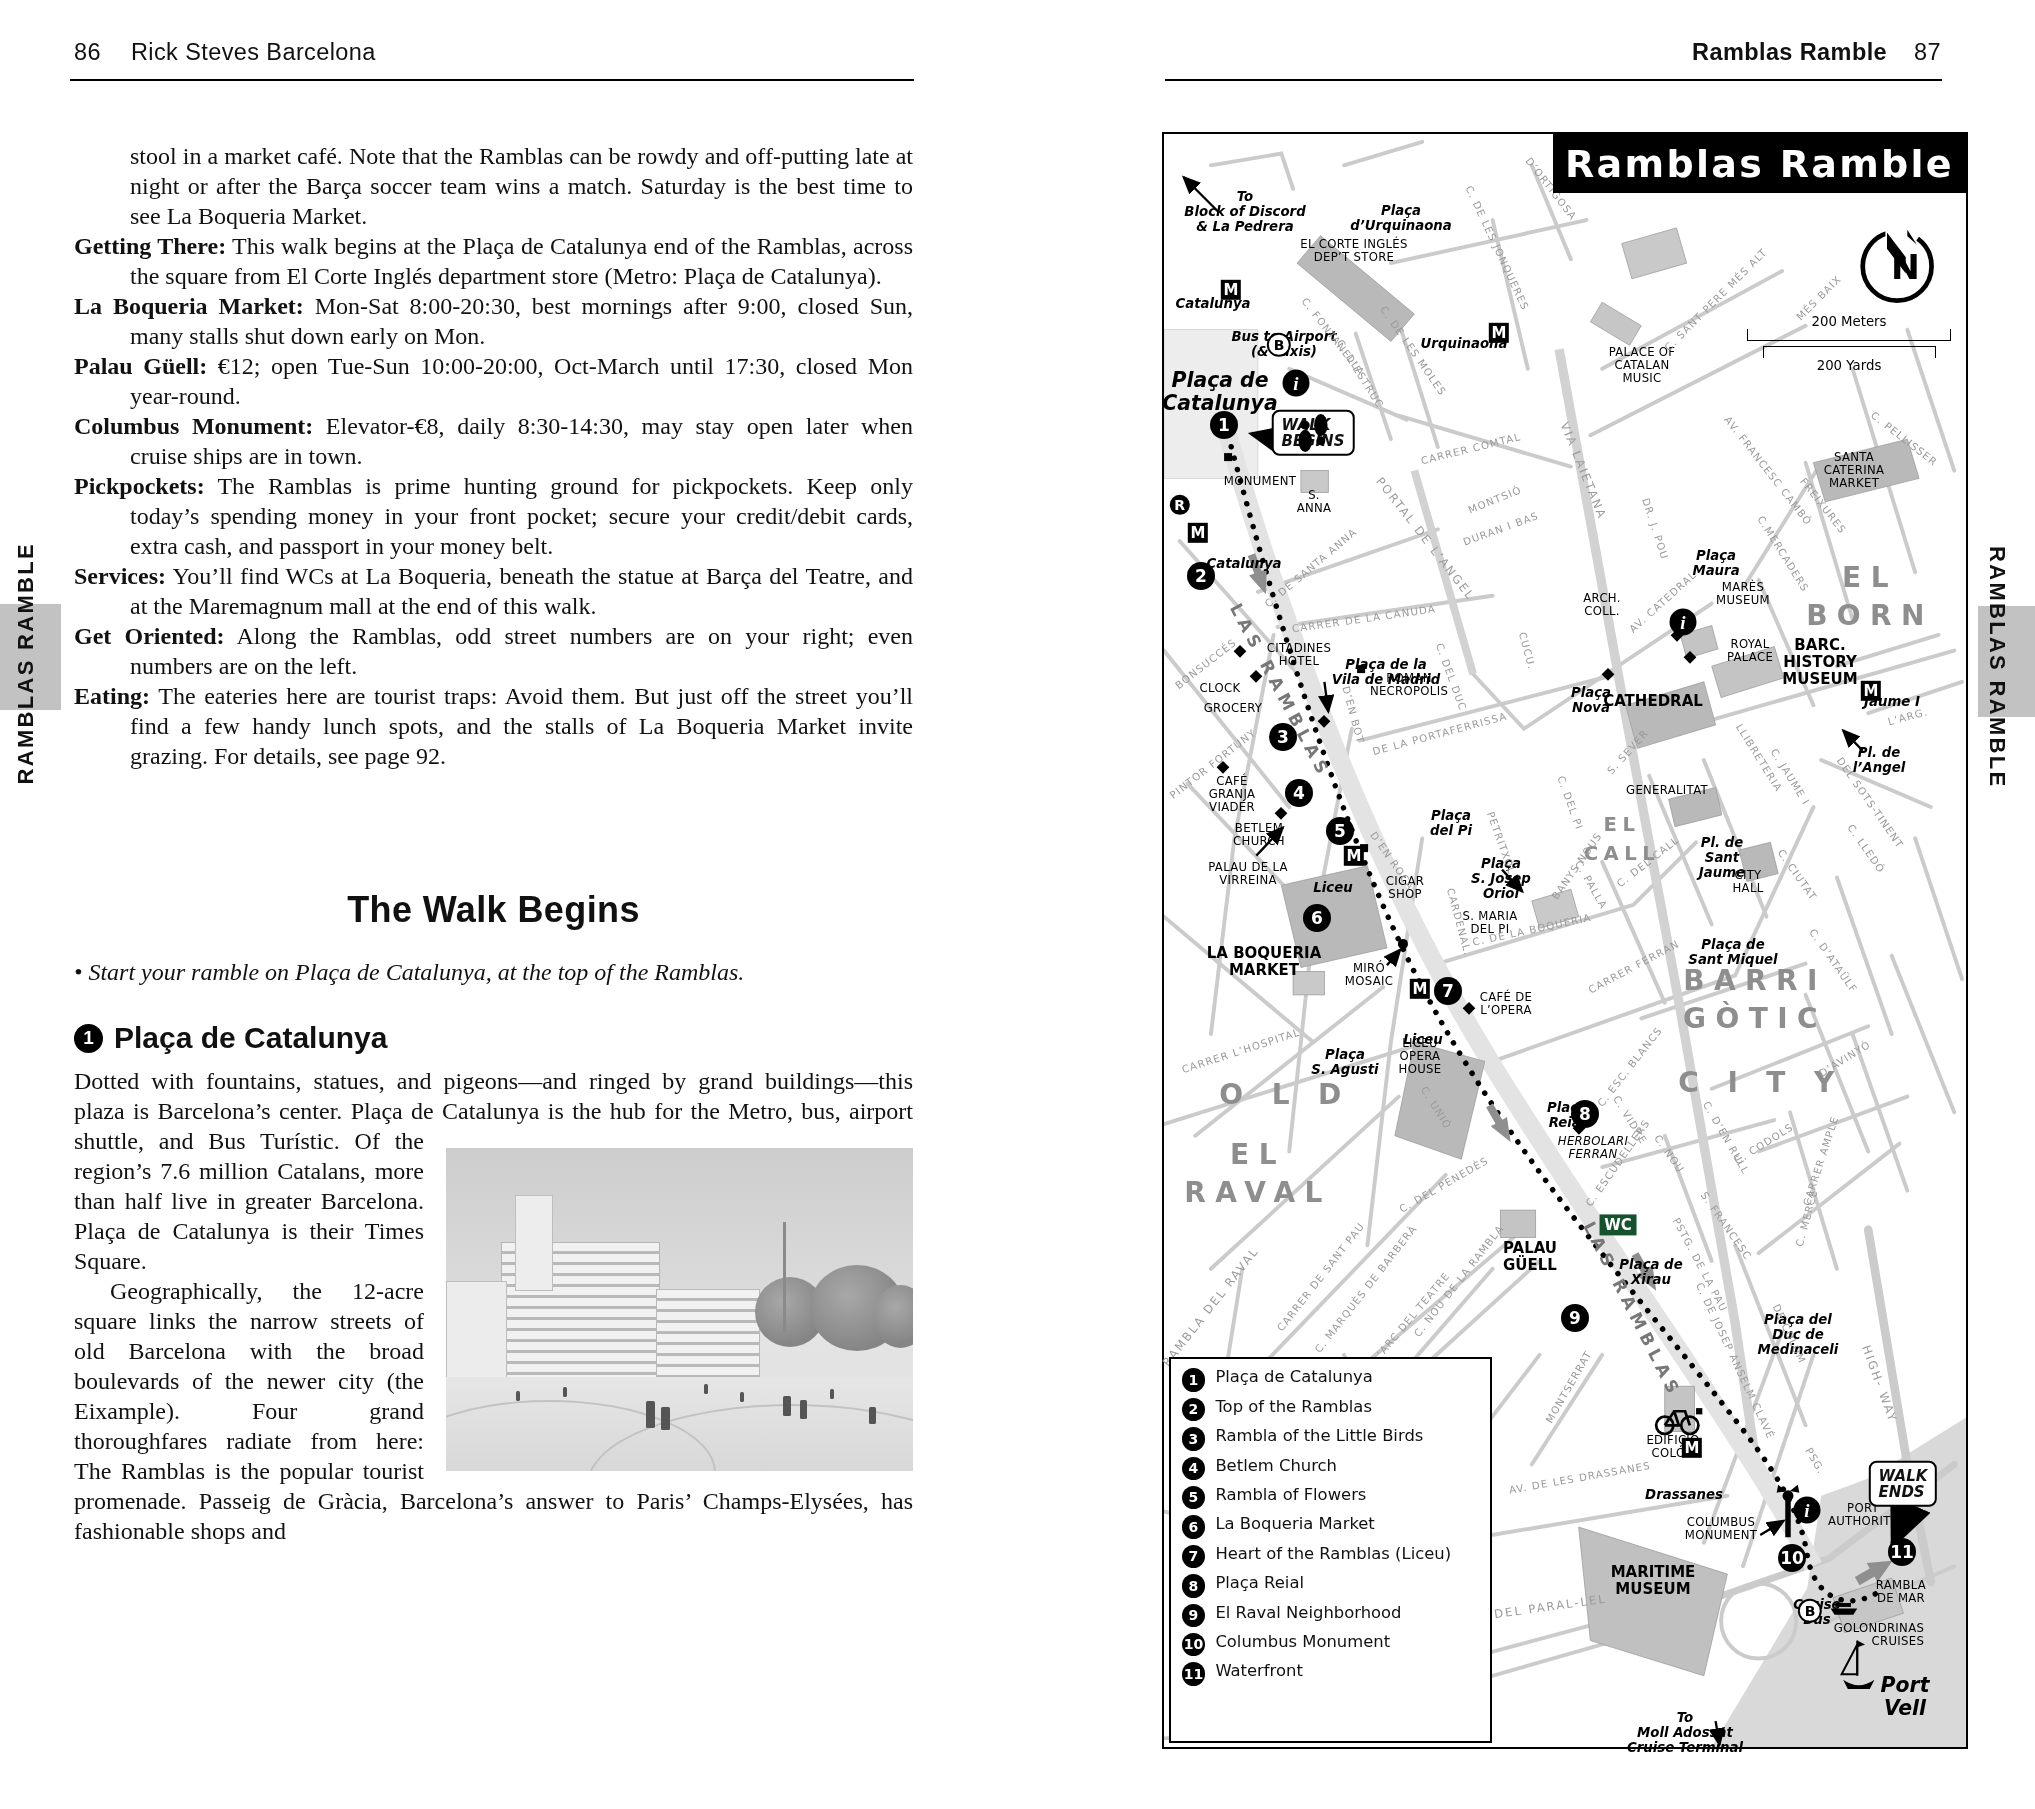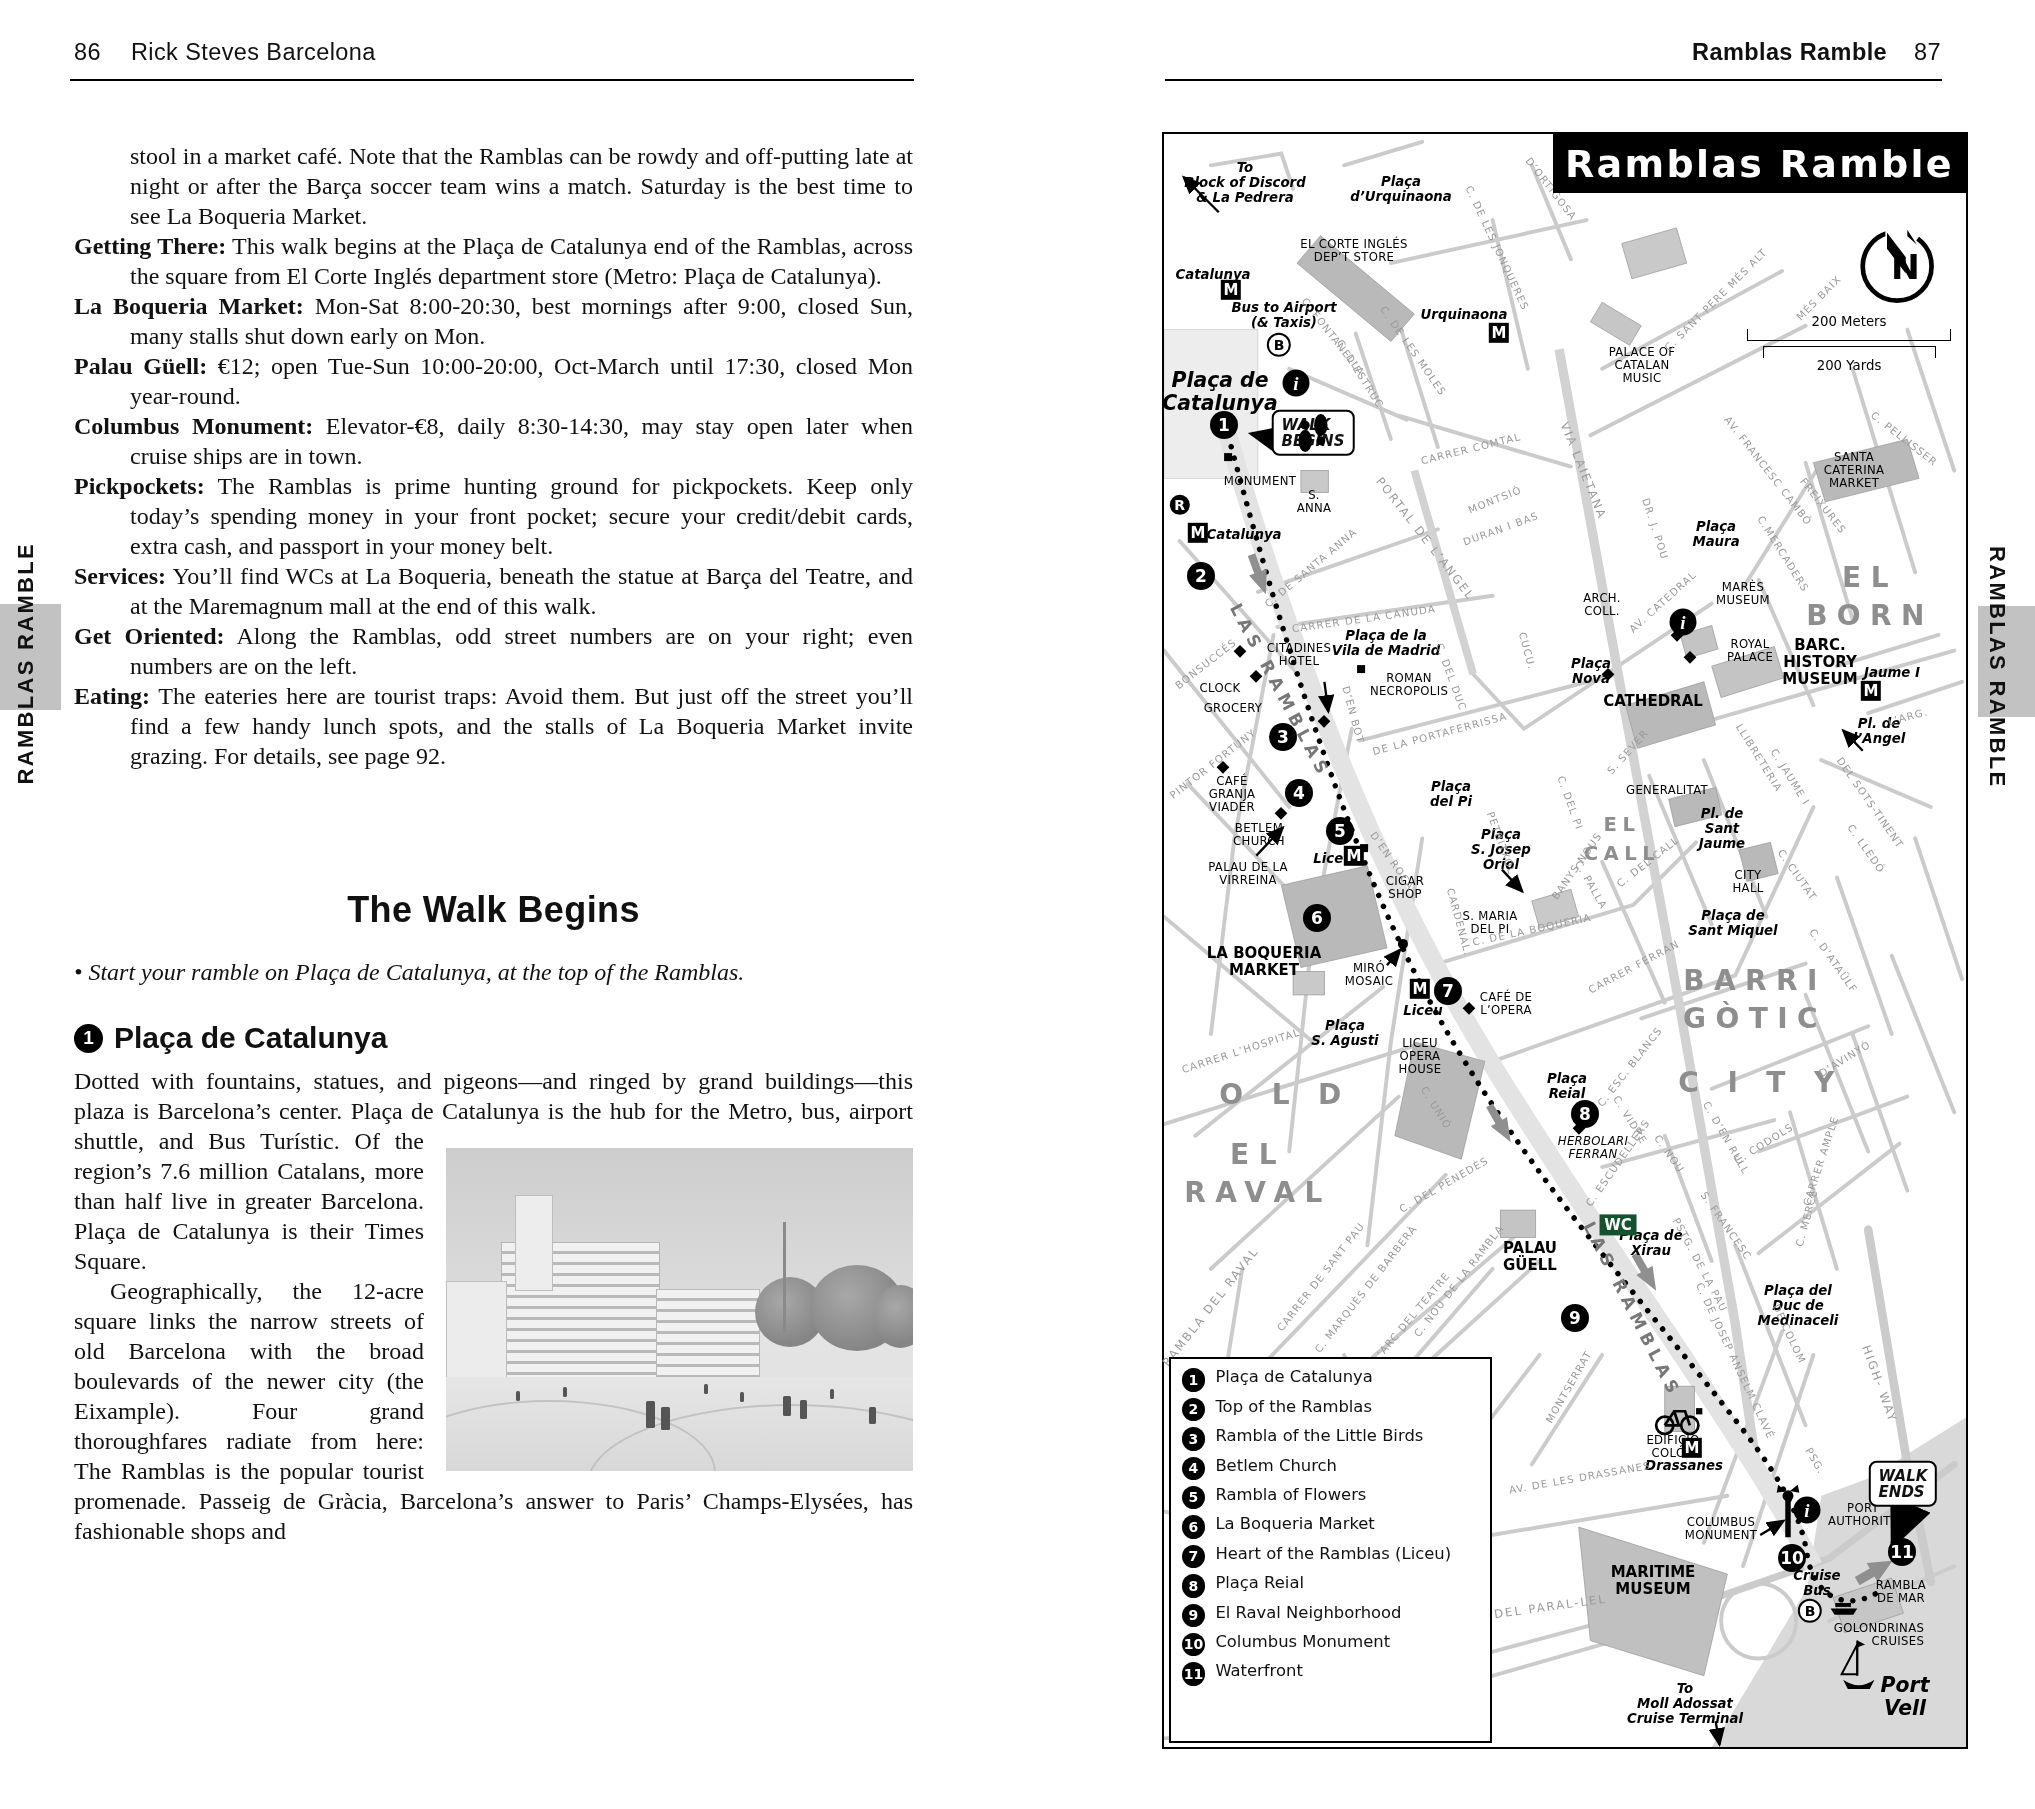--- a/index.html
+++ b/index.html
@@ -53,21 +53,21 @@
   #map{position:absolute;left:1162px;top:132px;width:802px;height:1613px;border:2.3px solid #000;background:#fff;}
   #map svg{position:absolute;left:0;top:0;width:100%;height:100%;}
   #overlay{position:absolute;left:0;top:0;width:100%;height:100%;}
   .mtitle{position:absolute;right:0;top:0;width:413px;height:59px;background:#000;color:#fff;
           display:flex;align-items:center;justify-content:center;font-family:"DejaVu Sans",sans-serif;
           font-weight:bold;font-size:38px;letter-spacing:2.3px;z-index:6;}
   .lbl{position:absolute;transform:translate(-50%,-50%);white-space:pre-line;text-align:center;
        font-family:"DejaVu Sans",sans-serif;line-height:1.12;z-index:3;}
   .c-poi{font-size:11.7px;font-weight:500;letter-spacing:0.3px;color:#000;}
   .c-poib{font-size:15px;font-weight:bold;color:#000;}
-  .c-pl{font-size:13.3px;font-weight:bold;font-style:italic;color:#000;}
+  .c-pl{font-size:13.3px;font-weight:bold;font-style:italic;color:#000;margin-top:29px;}
   .c-plb{font-size:20.4px;font-weight:bold;font-style:italic;color:#000;}
   .c-big{font-size:28px;font-weight:bold;color:#8e8e8e;letter-spacing:9.4px;line-height:1.35;}
   .c-big2{font-size:19.6px;font-weight:bold;color:#8e8e8e;letter-spacing:5.5px;line-height:1.5;}
   .c-st{font-size:10.2px;color:#9a9a9a;letter-spacing:1.2px;font-weight:500;white-space:nowrap;}
   .c-st2{font-size:11.7px;color:#9a9a9a;letter-spacing:2px;font-weight:500;white-space:nowrap;}
   .c-ramblas{font-size:17px;color:#777;font-weight:bold;letter-spacing:5.5px;white-space:nowrap;}
   .stopnum{position:absolute;transform:translate(-50%,-50%);width:28px;height:28px;border-radius:50%;
            background:#000;color:#fff;display:flex;align-items:center;justify-content:center;
            font-family:"DejaVu Sans",sans-serif;font-weight:bold;font-size:17px;z-index:4;}
   .icn{position:absolute;transform:translate(-50%,-50%);z-index:4;font-family:"DejaVu Sans",sans-serif;}

